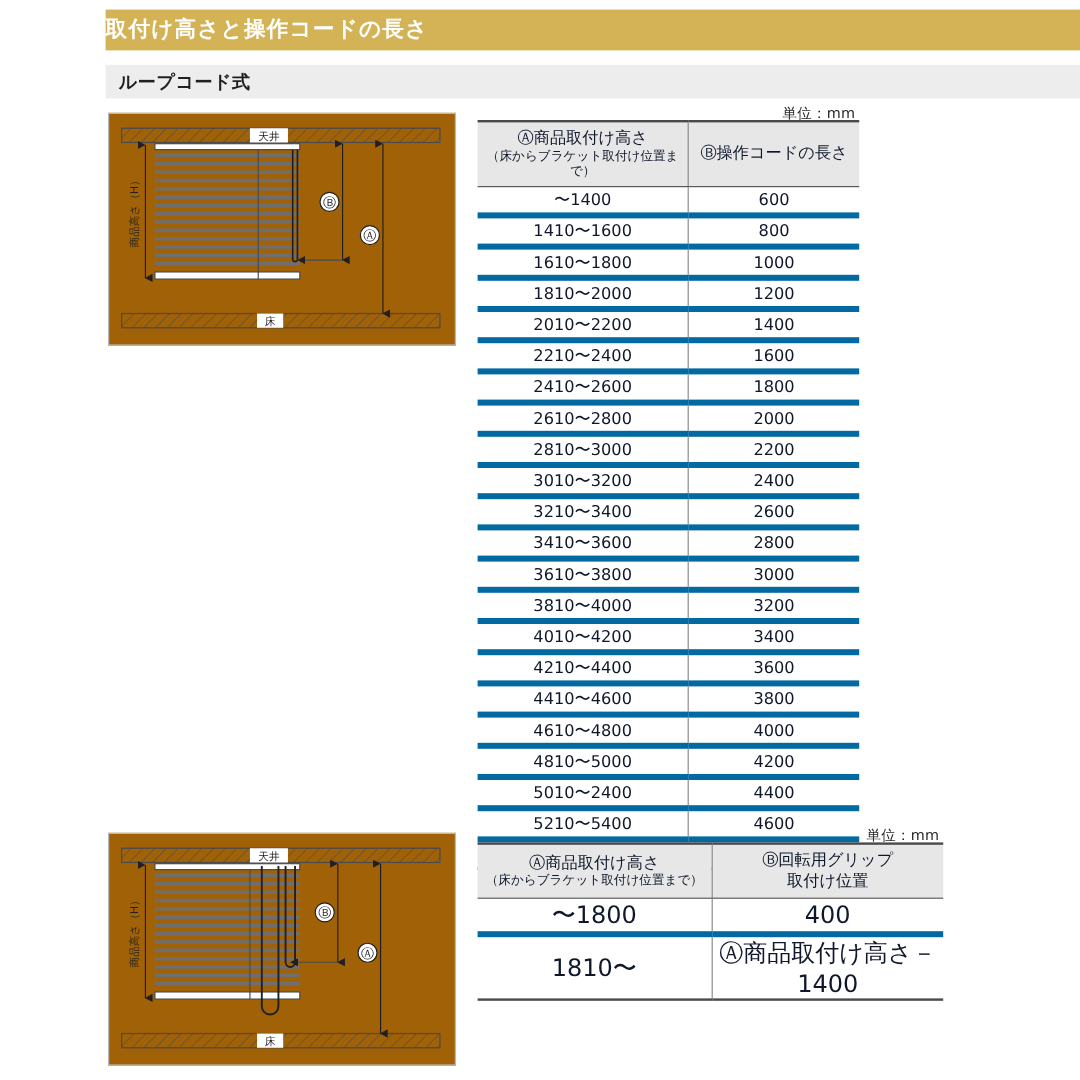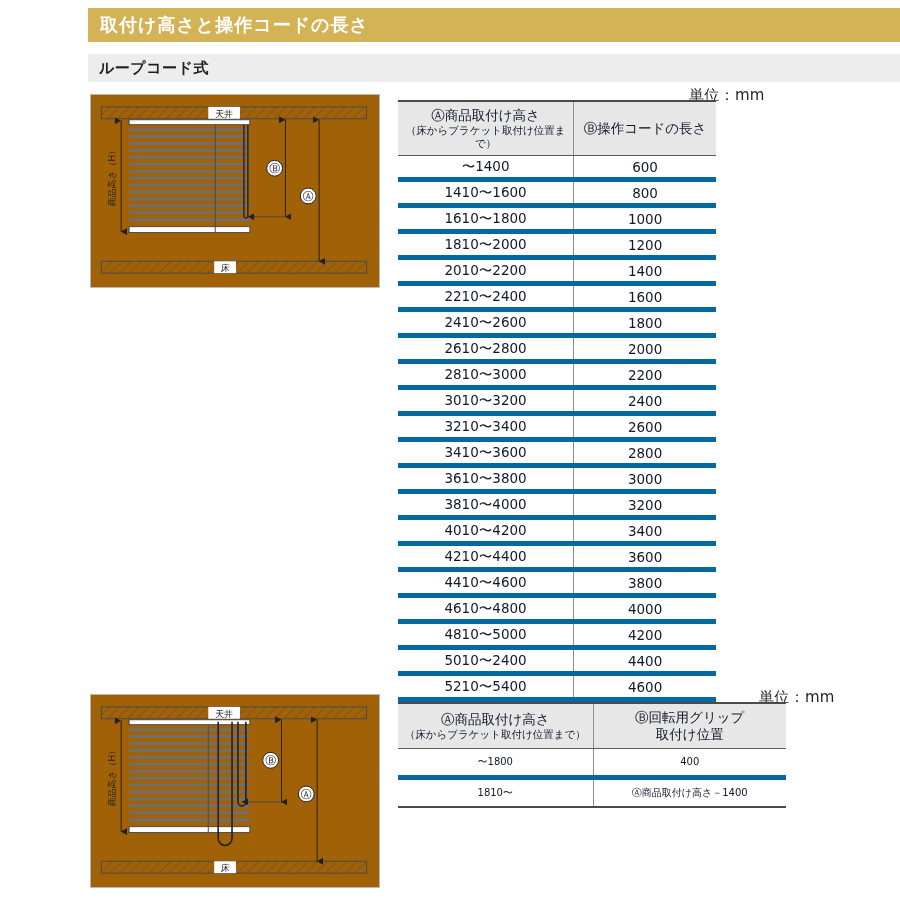--- a/index.html
+++ b/index.html
@@ -31,21 +31,20 @@
     height: 34px;
     background: #d3b355;
     display: flex;
     align-items: center;
   }
   .title-bar .title-text {
     color: #ffffff;
     font-size: 18px;
     font-weight: bold;
     letter-spacing: 1px;
-    padding-left: 12px;
     line-height: 1;
   }
 
   
   .section-head {
     position: absolute;
     left: 88px;
     width: 840px;
     height: 28px;
     background: #ededed;
@@ -59,24 +58,23 @@
     padding-left: 11px;
     letter-spacing: 0.5px;
     line-height: 1;
   }
   #section-head-loop { top: 54px; }
   #section-head-cord { top: 654px; }
 
   
   .unit-label {
     position: absolute;
-    font-size: 15px;
+    font-size: 12px;
     color: #231f20;
     letter-spacing: 0.3px;
-    margin-left: 37px;
   }
   #unit-loop { left: 652px; top: 86px; }
   #unit-cord { left: 722px; top: 688px; }
 
   
   table.spec-table {
     position: absolute;
     border-collapse: collapse;
     font-size: 13px;
     color: #0f172a;
@@ -114,21 +112,21 @@
   .th-main { display: block; font-size: 13.5px; }
   .th-sub  { display: block; font-size: 10.5px; }
 
   #loop-table { left: 398px; top: 100px; width: 318px; }
   #loop-table th.col-a { width: 176px; }
   #loop-table th.col-b { width: 142px; text-align: center; }
 
   #cord-table { left: 398px; top: 702px; width: 388px; }
   #cord-table th.col-a { width: 188px; }
   #cord-table th.col-b { width: 186px; }
-  #cord-table tr.data-row td { height: 26px; font-size: 10px; }
+  #cord-table tr.data-row td { height: 26px; font-size: 20px; }
 
   
   .diagram {
     position: absolute;
     border: 1px solid #b9b9b9;
     background: #a16207;
     box-sizing: border-box;
   }
   #diagram-loop { left: 90px; top: 94px; width: 290px; height: 194px; }
   #diagram-cord { left: 90px; top: 694px; width: 290px; height: 194px; }

